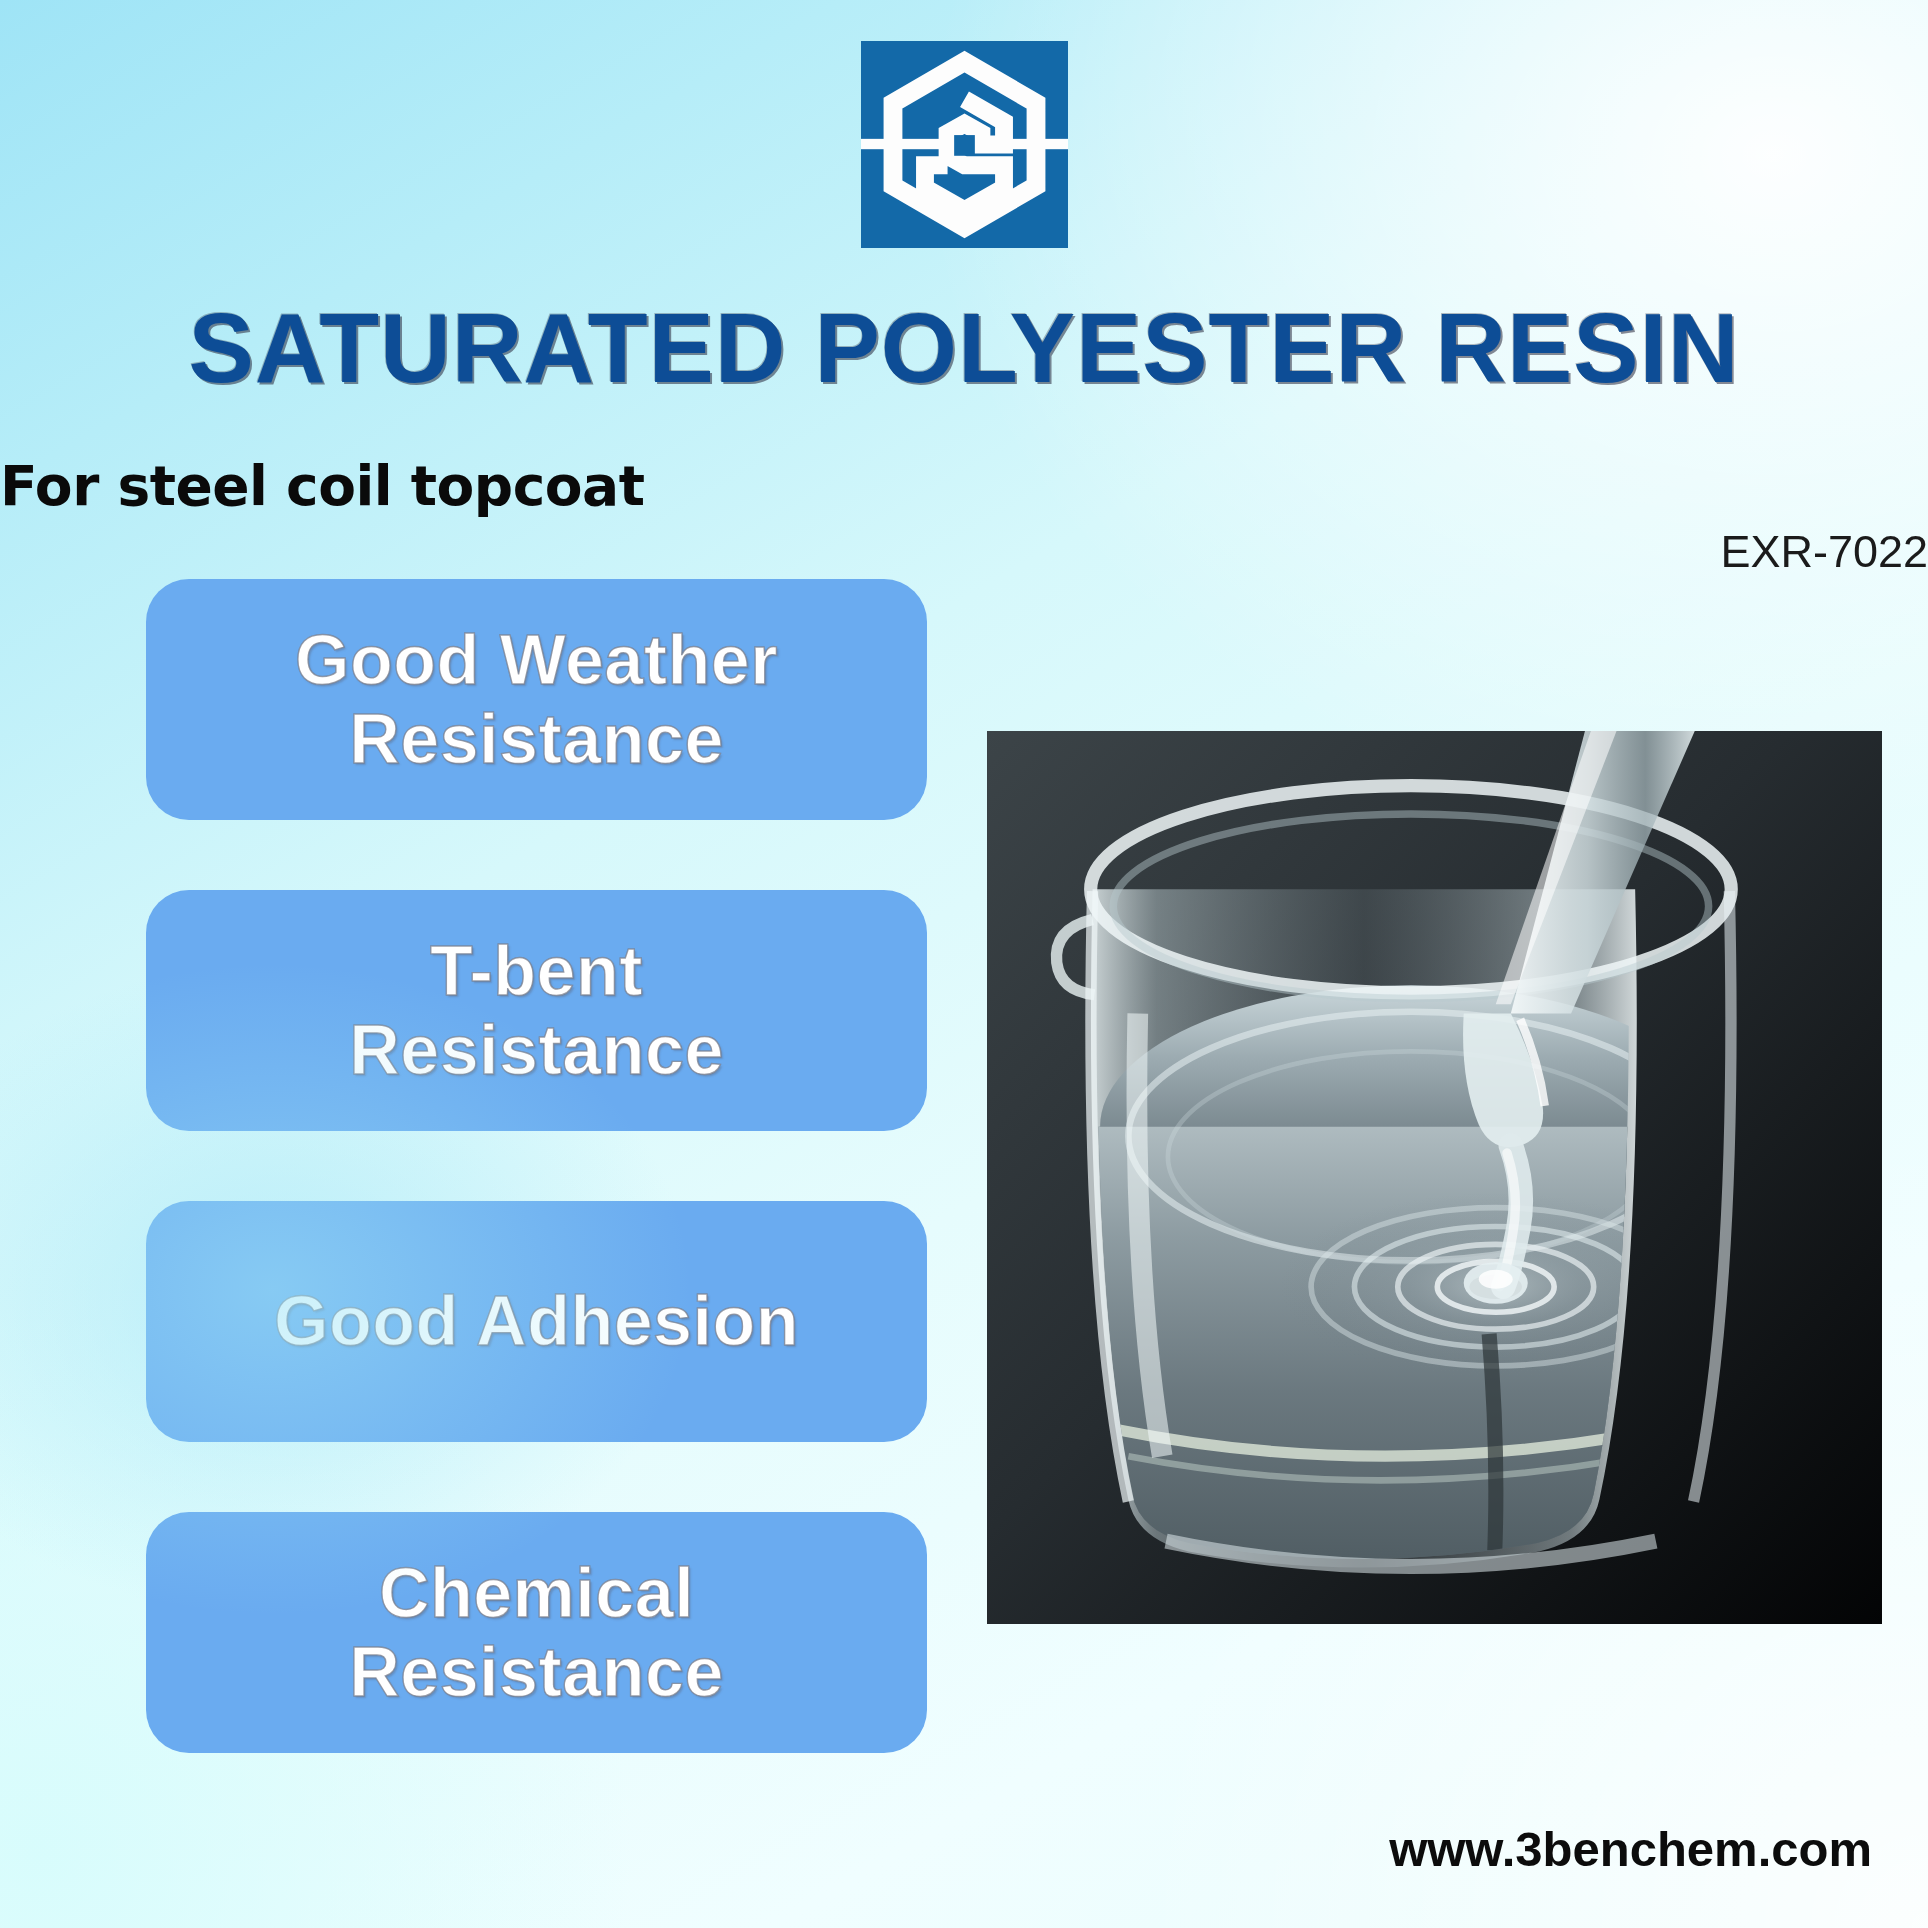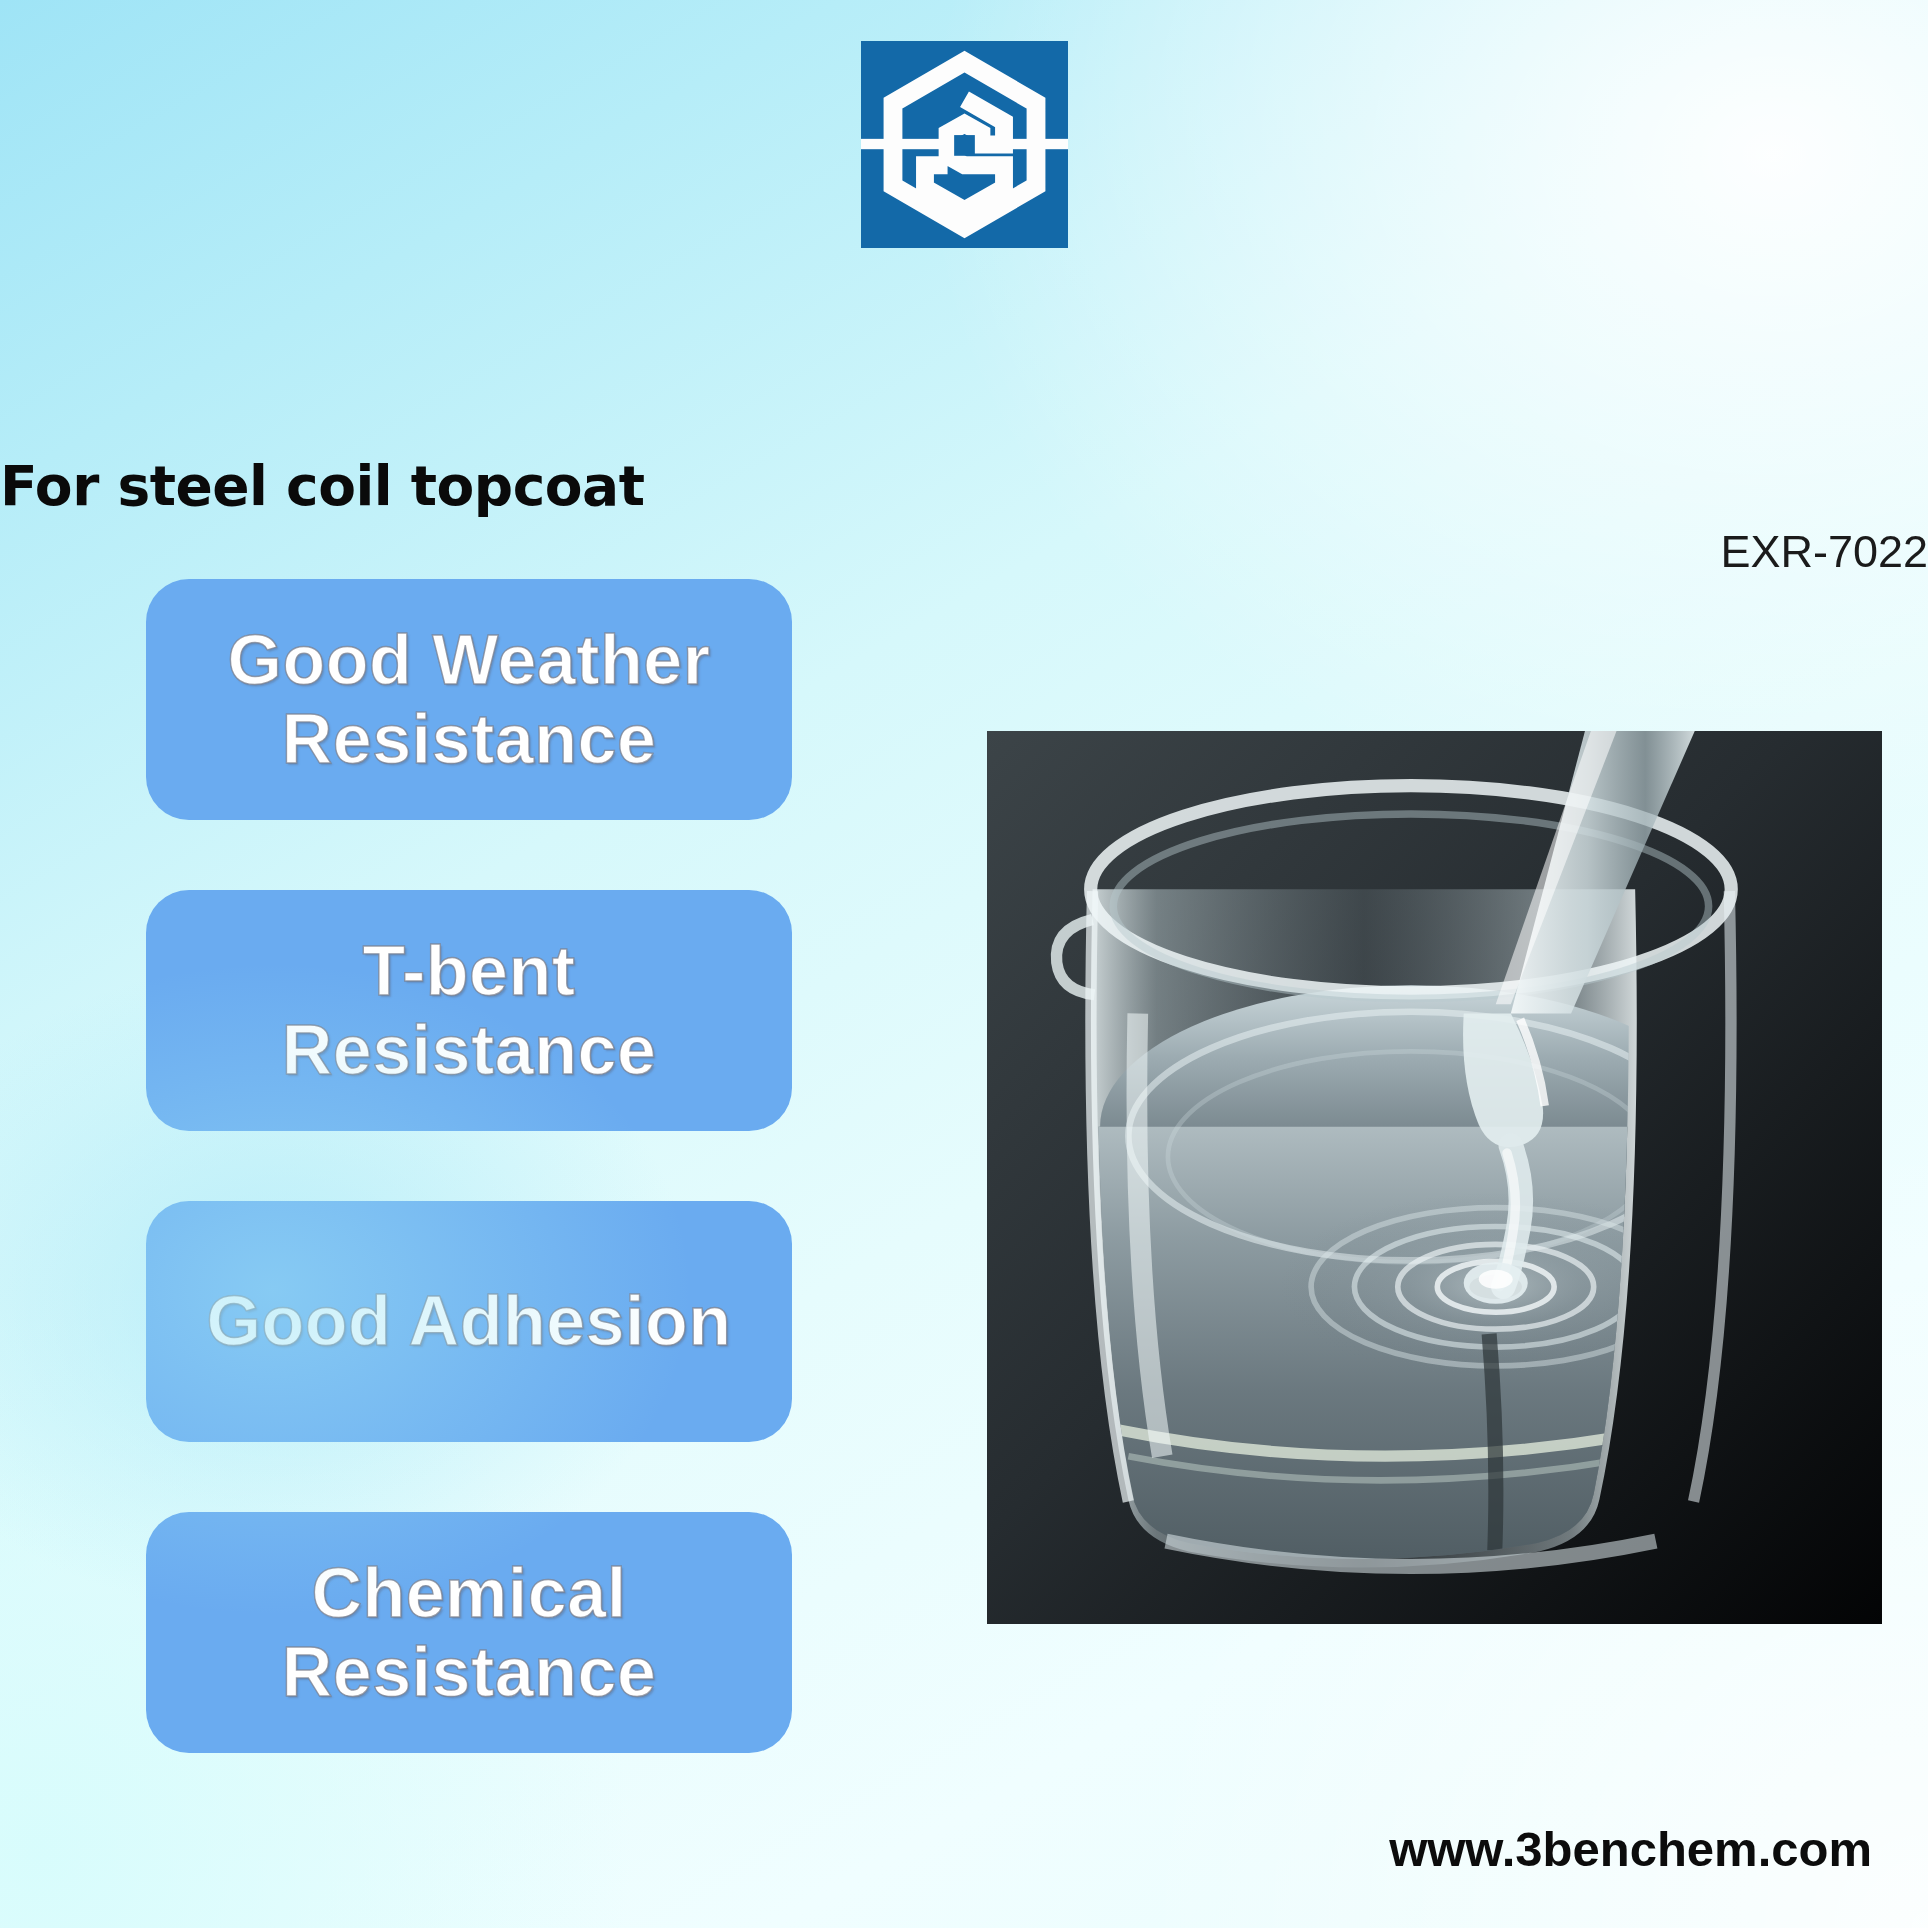--- a/index.html
+++ b/index.html
@@ -126,21 +126,21 @@
   }
 
   
   .features {
     position: absolute;
     left: 146px;
     top: 579px;
     width: 686px;
   }
   .feature-box {
-    width: 646px;
+    width: 781px;
     background: #6aabf0;
     border-radius: 43px;
     display: flex;
     align-items: center;
     justify-content: center;
     text-align: center;
     margin-bottom: 70px;
     box-sizing: border-box;
     padding: 9.4px 24.5px;
   }
@@ -199,20 +199,21 @@
         <path d="M110 22 L186 66 L186 154 L110 198 L34 154 L34 66 Z" fill="none" stroke="#fdfdfd" stroke-width="20" stroke-linejoin="miter"></path>
 
         <path d="M110 62 L152 86 L152 110 L128 110 L128 98 L110 88 L92 98 L92 122 L110 132 L152 132 L152 156 L110 180 L68 156 L68 132 L92 132" fill="none" stroke="#fdfdfd" stroke-width="19" stroke-linejoin="miter" stroke-linecap="butt"></path>
 
         <rect x="99" y="100" width="22" height="22" fill="#1369a8"></rect>
       </svg>
     </div>
 
   </div>
 
+  <div class="main-title">SATURATED POLYESTER RESIN</div>
   <div class="sub-title">For steel coil topcoat</div>
   <div class="product-code">EXR-7022</div>
 
   <div class="features">
 
     <div class="feature-box h-tall">
       <span class="feature-text">Good  Weather
 Resistance</span>
     </div>
 

